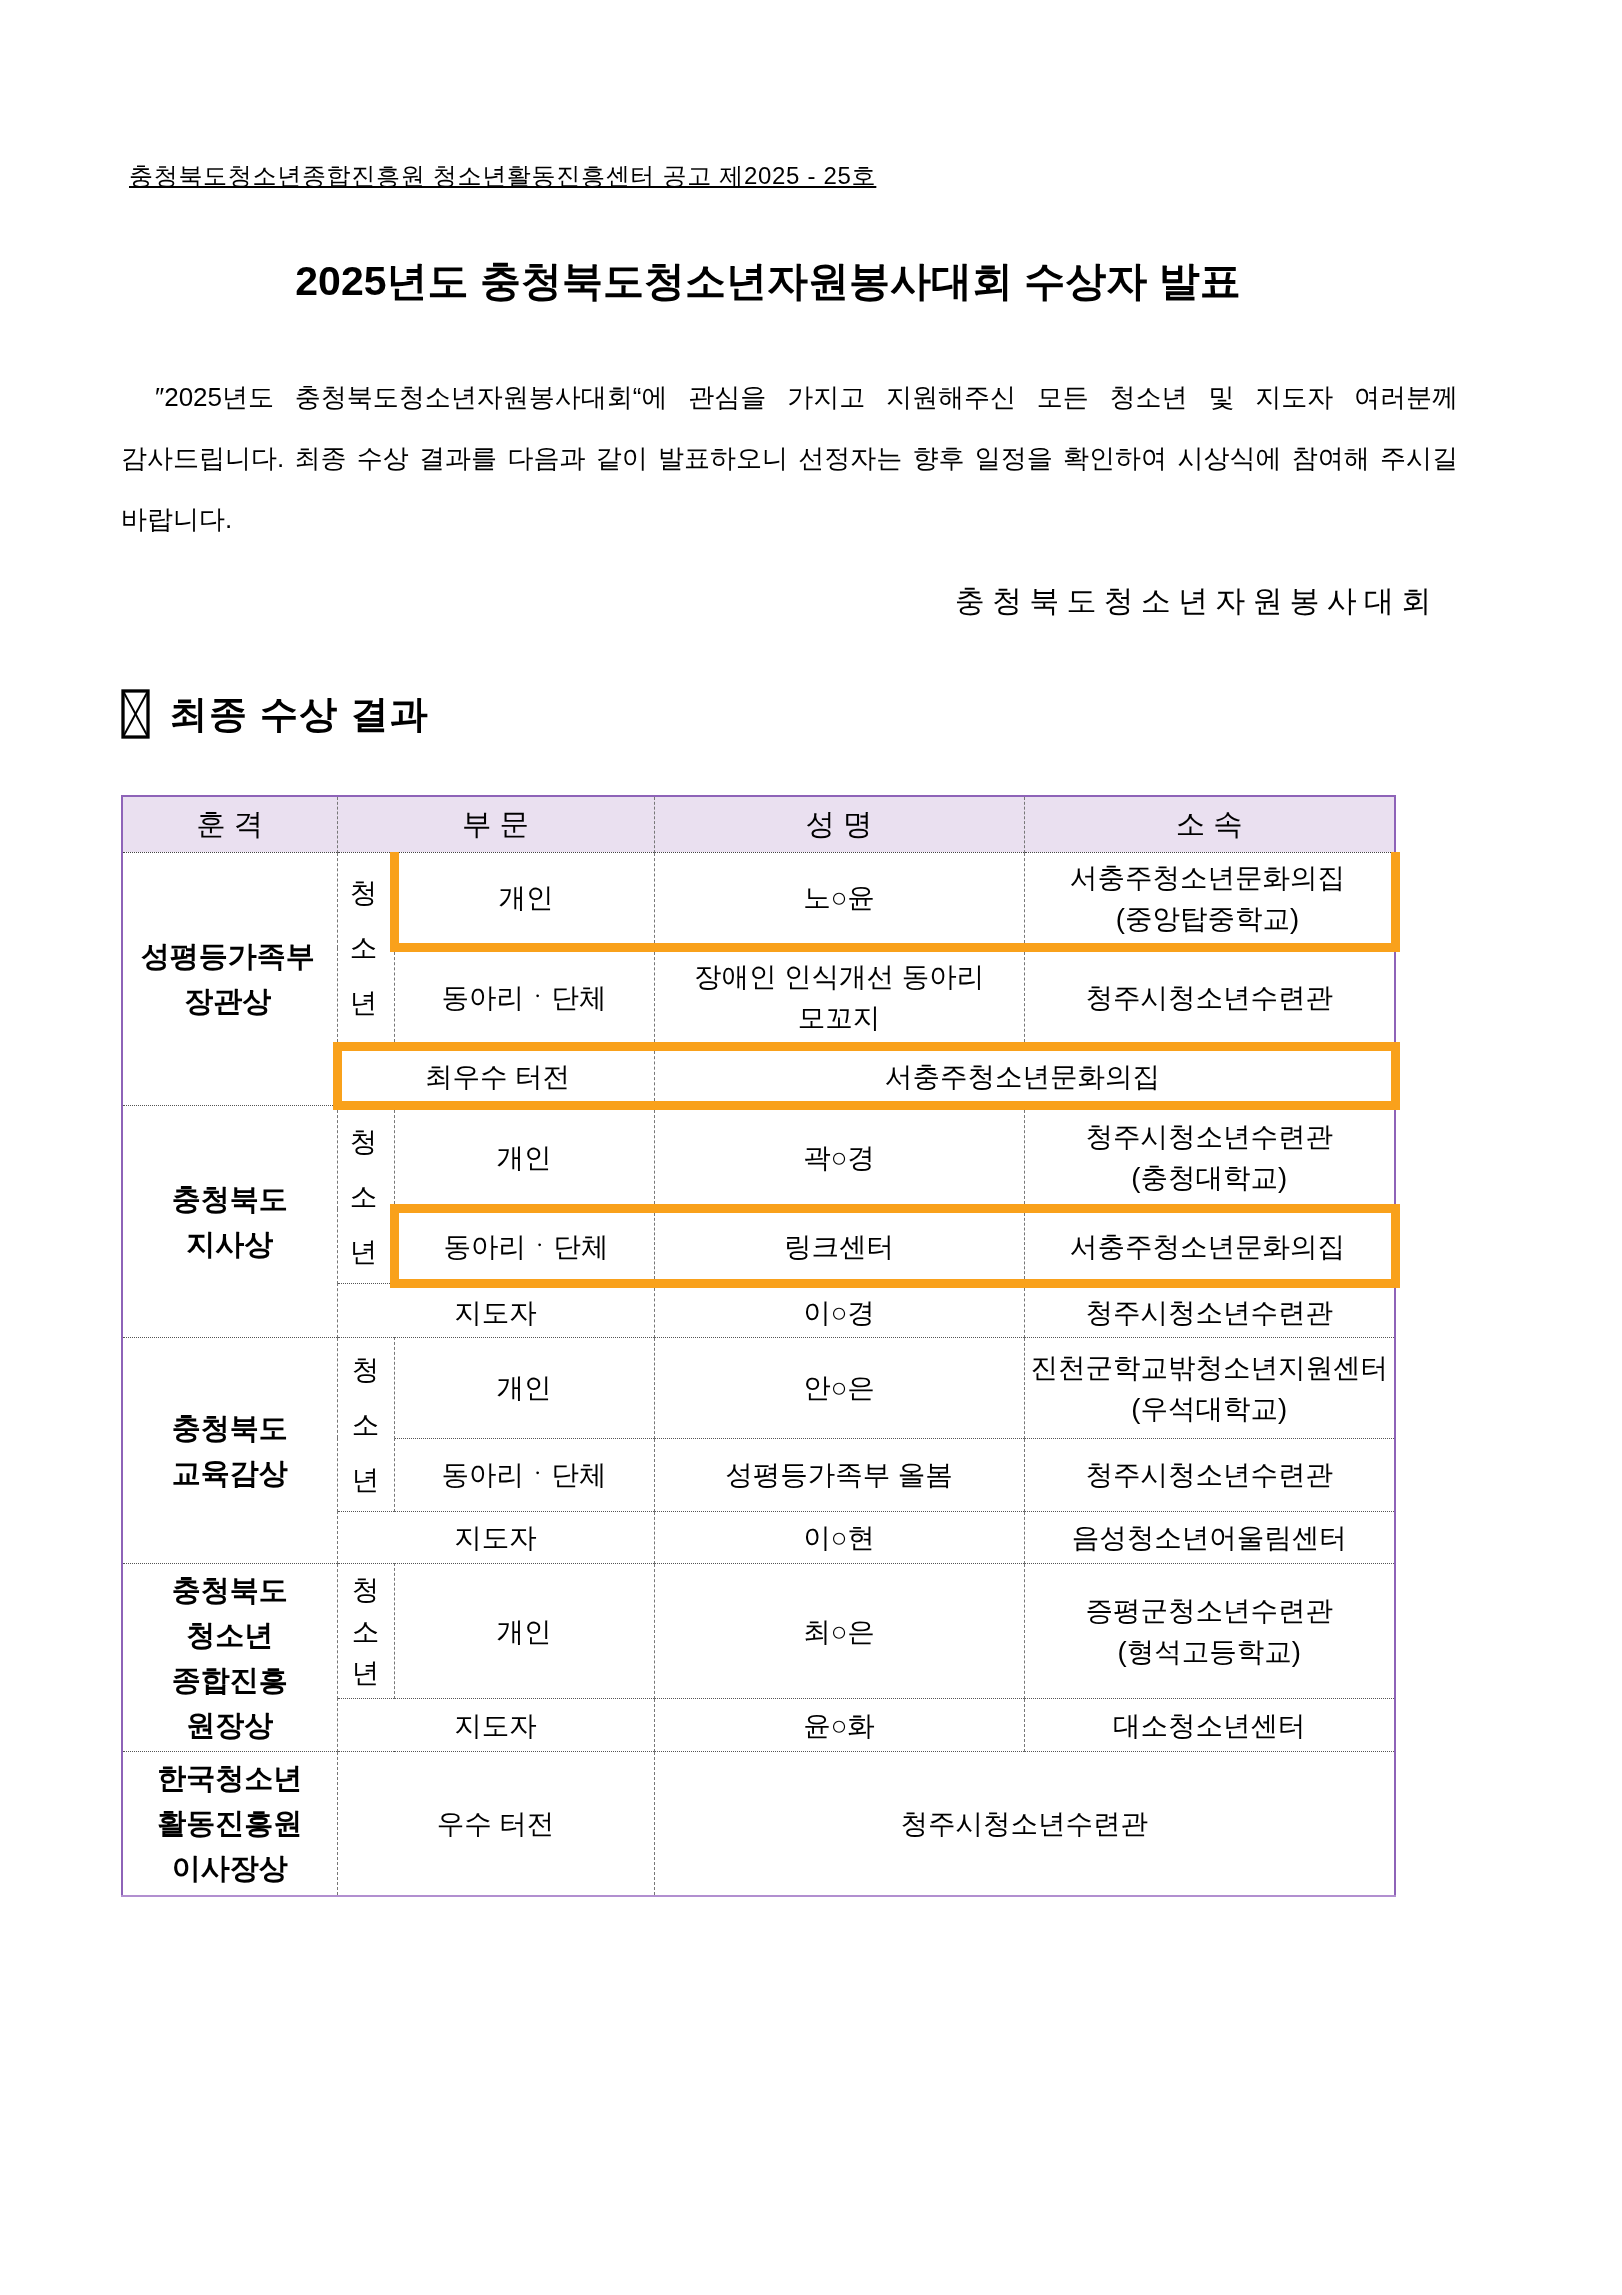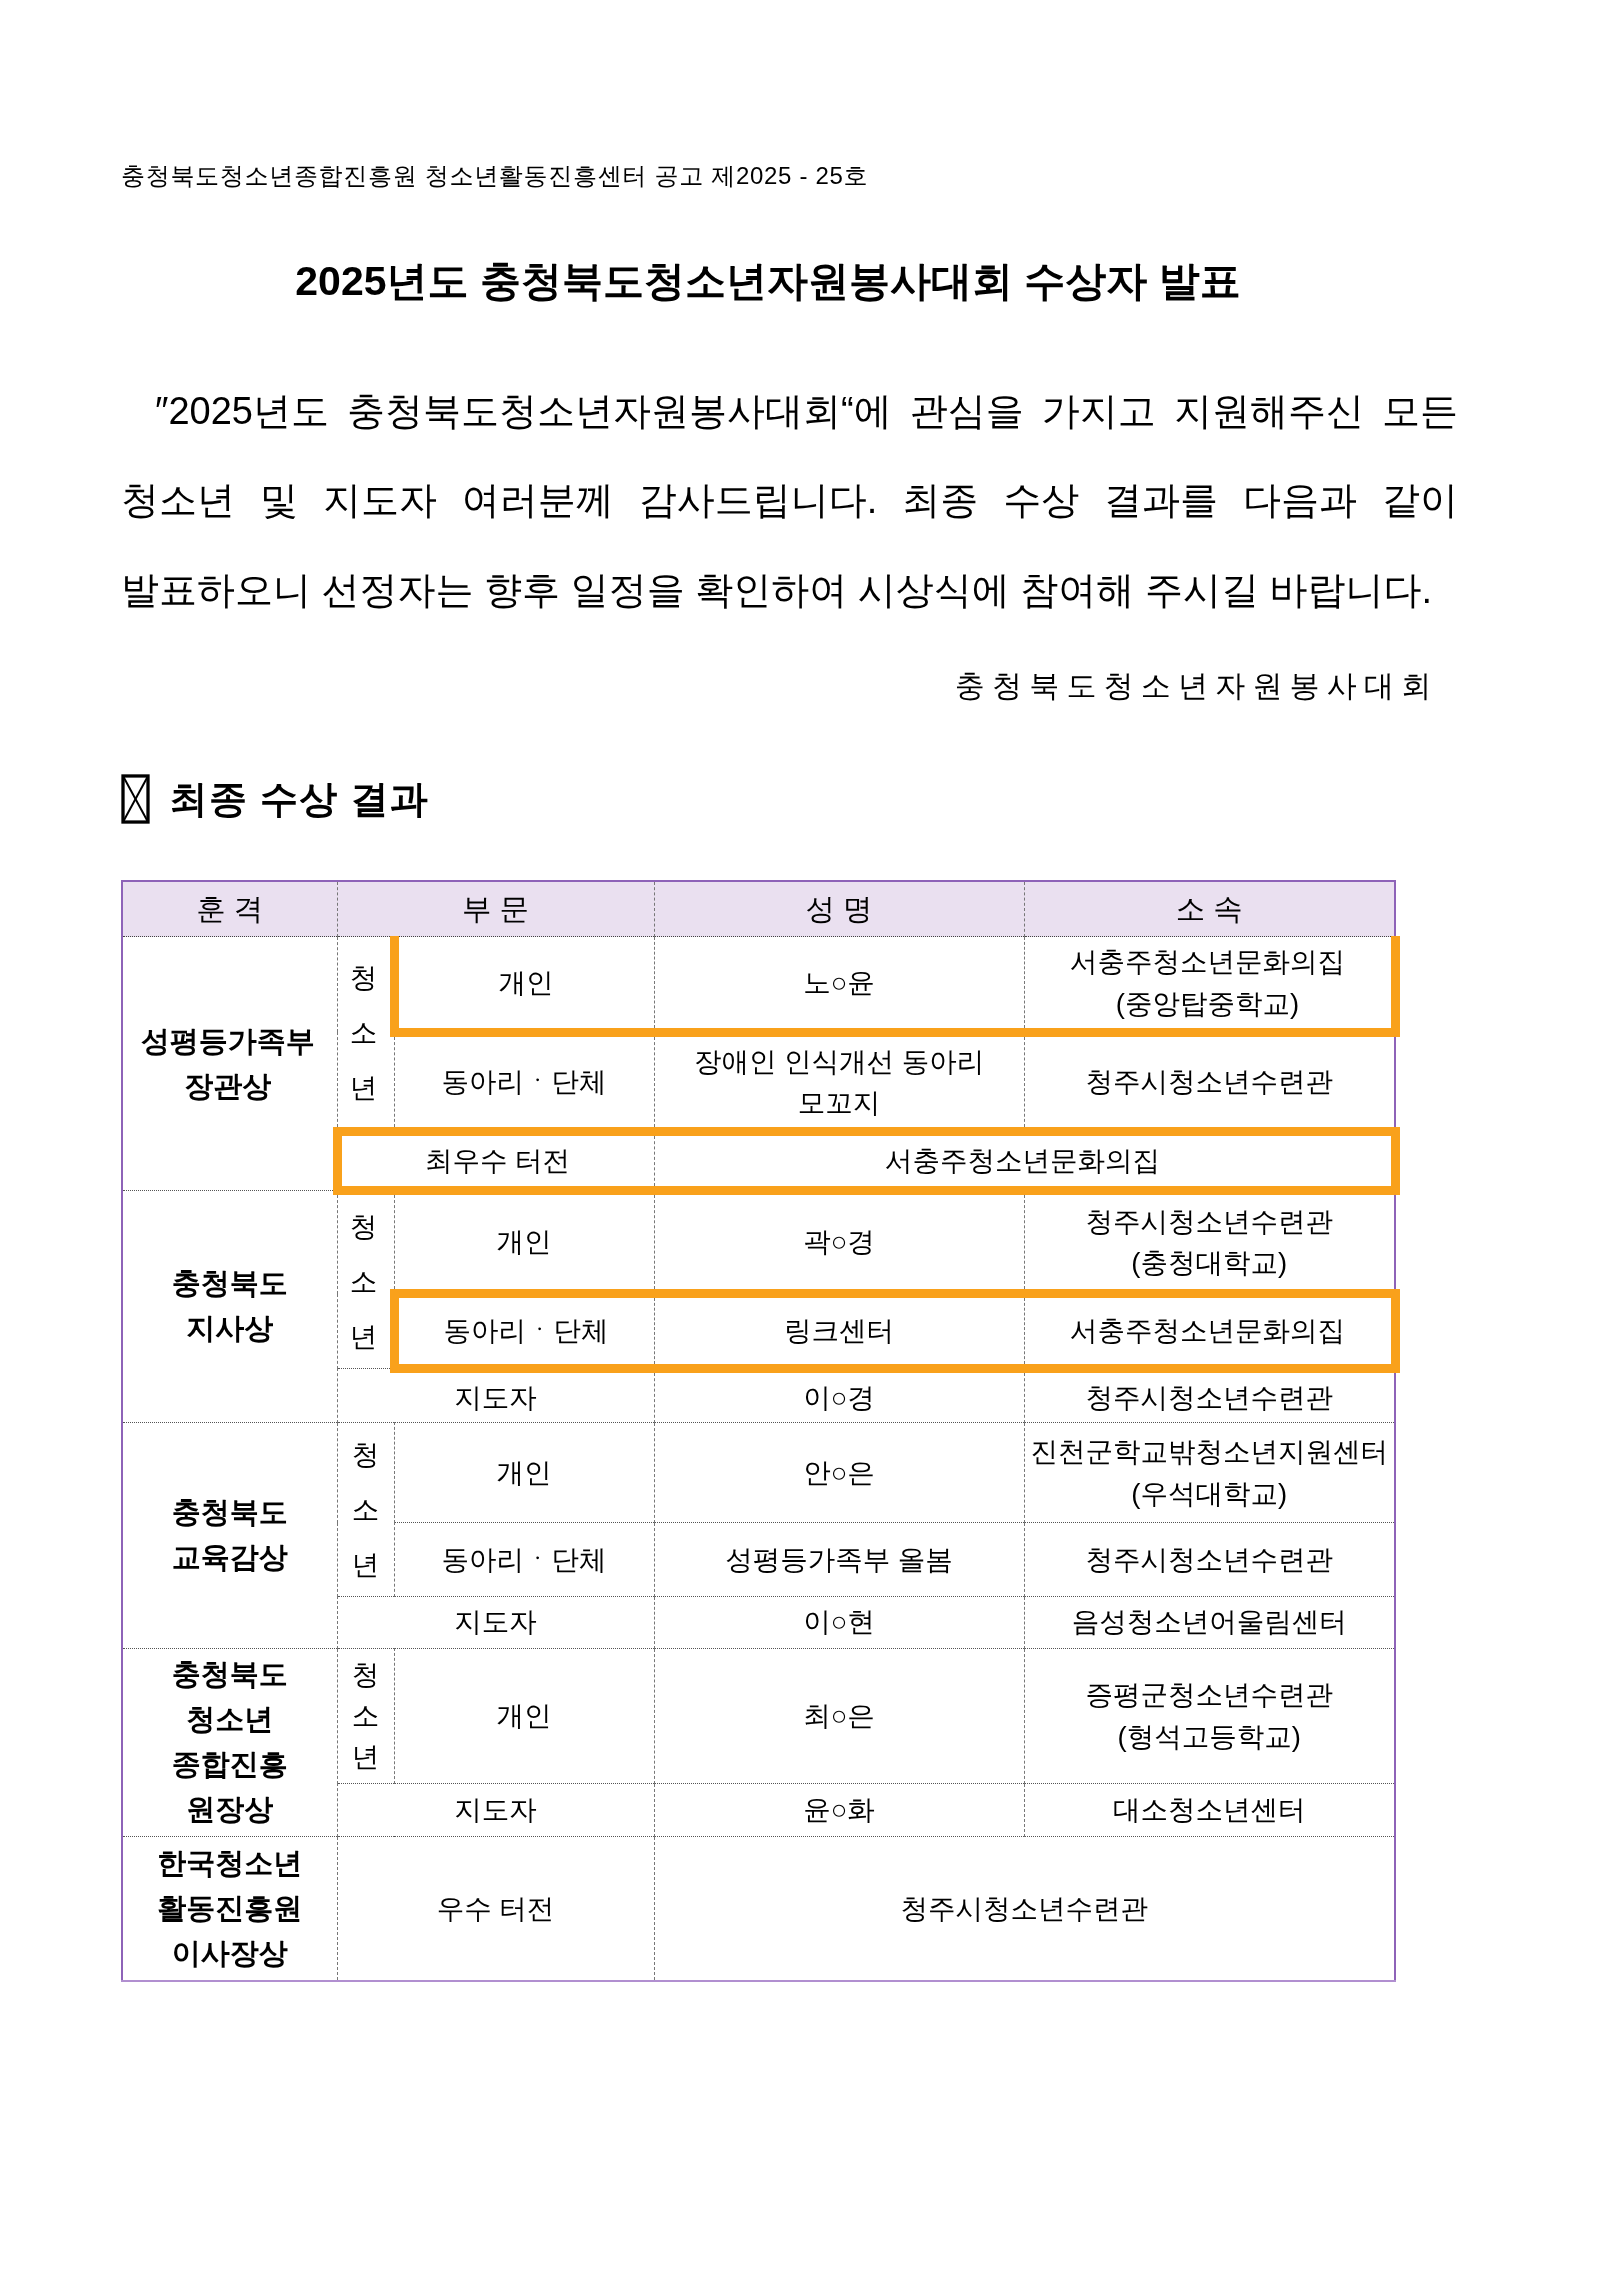--- a/index.html
+++ b/index.html
@@ -5,35 +5,36 @@
   html, body { margin: 0; padding: 0; background: #ffffff; }
   body {
     width: 1622px; height: 2295px;
     font-family: "Liberation Sans", "DejaVu Sans", sans-serif;
     color: #000;
     position: relative;
   }
   .page { padding: 160px 164px 0 121px; }
 
   .notice {
-    margin: 0 0 62px 0;
+    margin: 0 0 62px 8px;
     font-size: 24px;
     letter-spacing: 0.7px;
     white-space: pre;
+    text-decoration: underline;
   }
   .title {
     margin: 0 43px 0 0;
     text-align: center;
     font-size: 41px;
     font-weight: 800;
     letter-spacing: 0px;
   }
   .body-text {
     margin: 58px 0 0 0;
-    font-size: 38px;
+    font-size: 26px;
     line-height: 2.35;
     text-align: justify;
     text-indent: 34px;
     word-break: keep-all;
   }
   .date-line {
     margin: 77px 0 0 0;
     font-size: 30px;
     text-align: right;
     padding-right: 29.4px;

